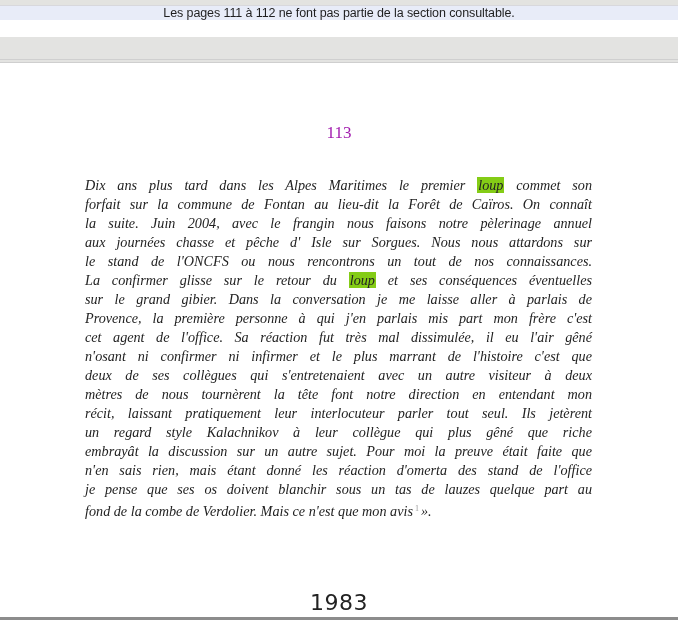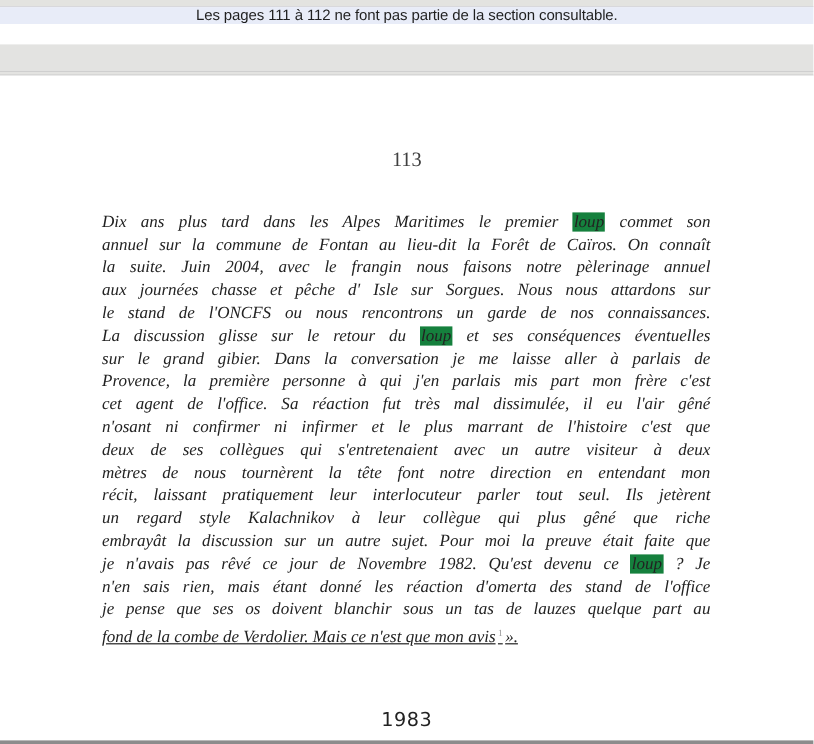--- a/index.html
+++ b/index.html
@@ -59,21 +59,21 @@
       width: 678px; height: 552px;
       background: #ffffff;
     }
     .page-number {
       position: absolute;
       left: 0; top: 60px;
       width: 678px;
       text-align: center;
       font-family: "Liberation Serif", serif;
       font-size: 17px;
-      color: #404040;
+      color: #a21caf;
     }
     .body-text {
       position: absolute;
       left: 85px;
       top: 113px;
       width: 507px;
       font-family: "Liberation Serif", serif;
       font-style: italic;
       font-size: 14.2px;
       line-height: 19px;
@@ -83,40 +83,39 @@
     }
     .line {
       display: block;
       text-align: justify;
       text-align-last: justify;
       white-space: nowrap;
       overflow: visible;
     }
     .line.last {
       text-align-last: left;
-      text-decoration: underline;
     }
     .hl {
-      background: #15803d;
+      background: #84cc16;
       padding: 0 1px;
     }
     .sup {
       font-size: 8px;
       vertical-align: 5px;
       color: #999;
       font-style: normal;
       margin: 0 2px;
     }
     .next-heading {
       position: absolute;
       left: 0; top: 527px;
       width: 678px;
       text-align: center;
       font-family: "DejaVu Sans", sans-serif;
-      font-size: 16px;
+      font-size: 22px;
       color: #222;
       letter-spacing: 0.5px;
     }
     .bottom-border {
       position: absolute;
       left: 0; top: 617px;
       width: 678px; height: 3px;
       background: #8c8c8c;
     }
   </style>
@@ -130,35 +129,34 @@
 </div>
 
 <div class="gap-strip"></div>
 <div class="gap-border"></div>
 
 <div class="page">
   <div class="page-number">113</div>
 
   <div class="body-text">
     <span class="line"><span>Dix ans plus tard dans les Alpes Maritimes le premier </span><span class="hl">loup</span><span> commet son</span></span>
-    <span class="line"><span>annuel sur la commune de Fontan au lieu-dit la Forêt de Caïros. On connaît</span></span>
+    <span class="line"><span>forfait sur la commune de Fontan au lieu-dit la Forêt de Caïros. On connaît</span></span>
     <span class="line"><span>la suite. Juin 2004, avec le frangin nous faisons notre pèlerinage annuel</span></span>
     <span class="line"><span>aux journées chasse et pêche d' Isle sur Sorgues. Nous nous attardons sur</span></span>
-    <span class="line"><span>le stand de l'ONCFS ou nous rencontrons un garde de nos connaissances.</span></span>
-    <span class="line"><span>La discussion glisse sur le retour du </span><span class="hl">loup</span><span> et ses conséquences éventuelles</span></span>
+    <span class="line"><span>le stand de l'ONCFS ou nous rencontrons un tout de nos connaissances.</span></span>
+    <span class="line"><span>La confirmer glisse sur le retour du </span><span class="hl">loup</span><span> et ses conséquences éventuelles</span></span>
     <span class="line"><span>sur le grand gibier. Dans la conversation je me laisse aller à parlais de</span></span>
     <span class="line"><span>Provence, la première personne à qui j'en parlais mis part mon frère c'est</span></span>
     <span class="line"><span>cet agent de l'office. Sa réaction fut très mal dissimulée, il eu l'air gêné</span></span>
     <span class="line"><span>n'osant ni confirmer ni infirmer et le plus marrant de l'histoire c'est que</span></span>
     <span class="line"><span>deux de ses collègues qui s'entretenaient avec un autre visiteur à deux</span></span>
     <span class="line"><span>mètres de nous tournèrent la tête font notre direction en entendant mon</span></span>
     <span class="line"><span>récit, laissant pratiquement leur interlocuteur parler tout seul. Ils jetèrent</span></span>
     <span class="line"><span>un regard style Kalachnikov à leur collègue qui plus gêné que riche</span></span>
     <span class="line"><span>embrayât la discussion sur un autre sujet. Pour moi la preuve était faite que</span></span>
-    <span class="line"><span>je n'avais pas rêvé ce jour de Novembre 1982. Qu'est devenu ce </span><span class="hl">loup</span><span> ? Je</span></span>
     <span class="line"><span>n'en sais rien, mais étant donné les réaction d'omerta des stand de l'office</span></span>
     <span class="line"><span>je pense que ses os doivent blanchir sous un tas de lauzes quelque part au</span></span>
     <span class="line last"><span>fond de la combe de Verdolier. Mais ce n'est que mon avis</span><span class="sup">1</span><span>».</span></span>
   </div>
 
   <div class="next-heading">1983</div>
 </div>
 
 <div class="bottom-border"></div>
 

